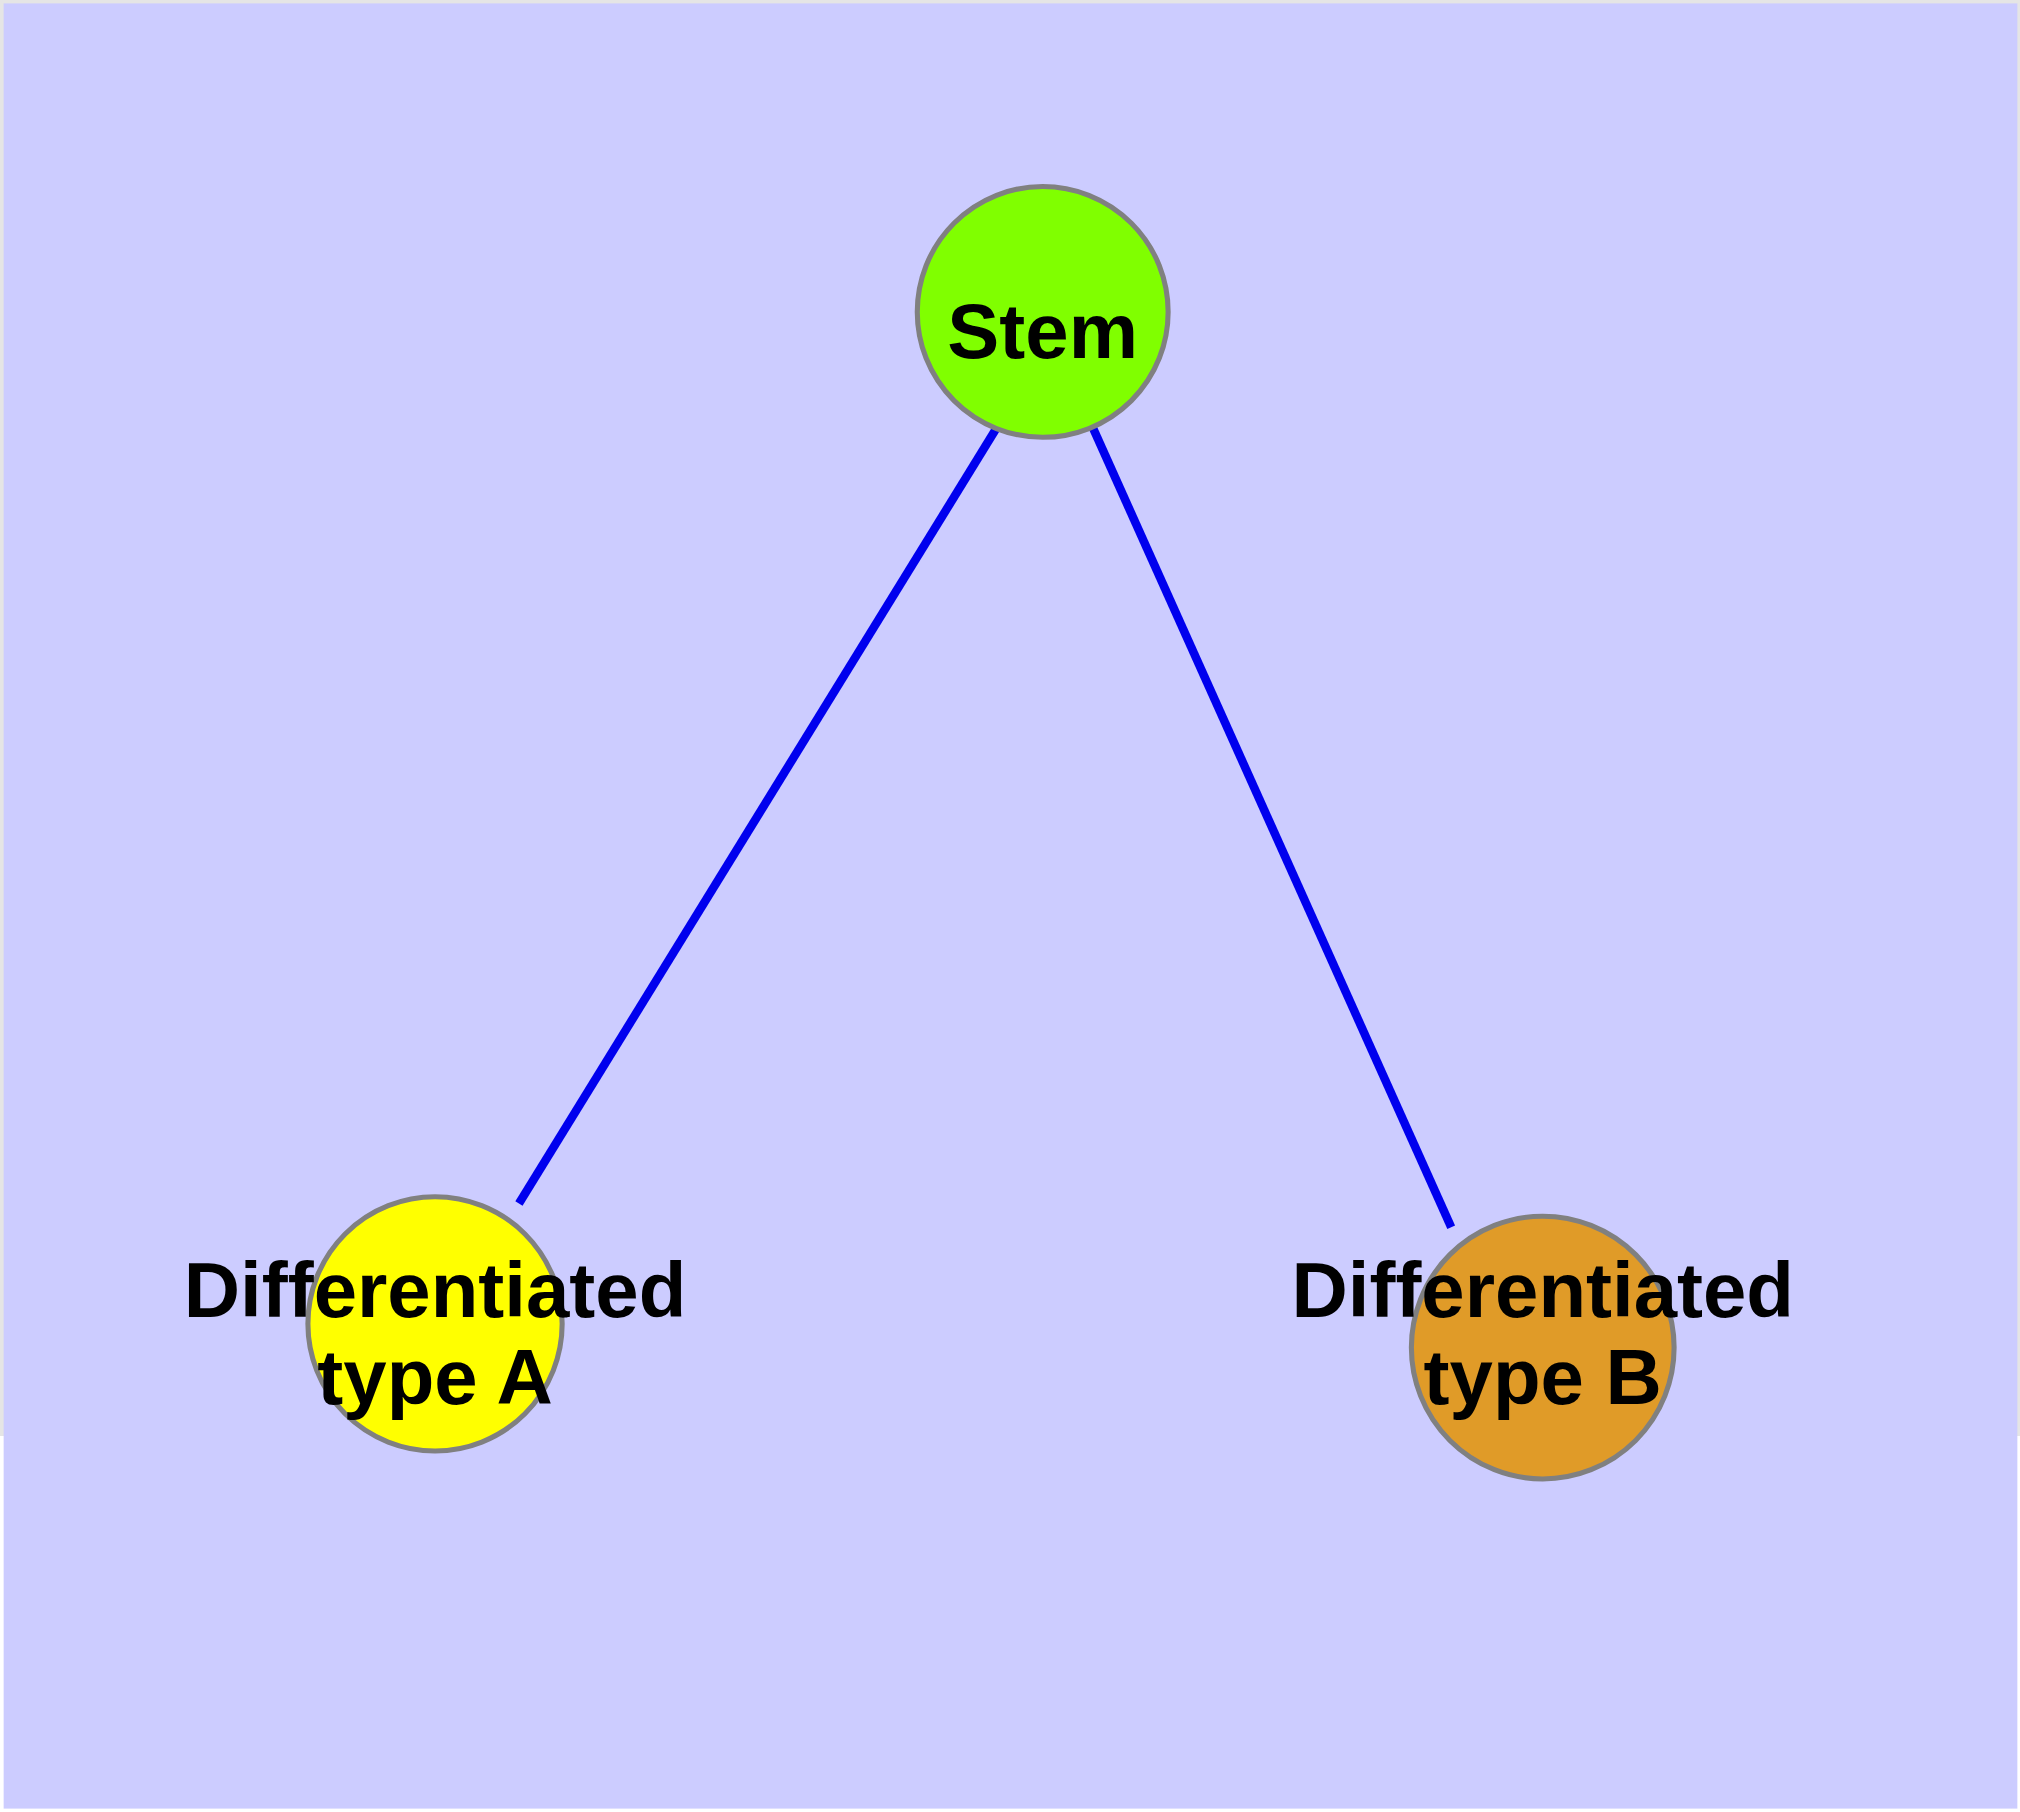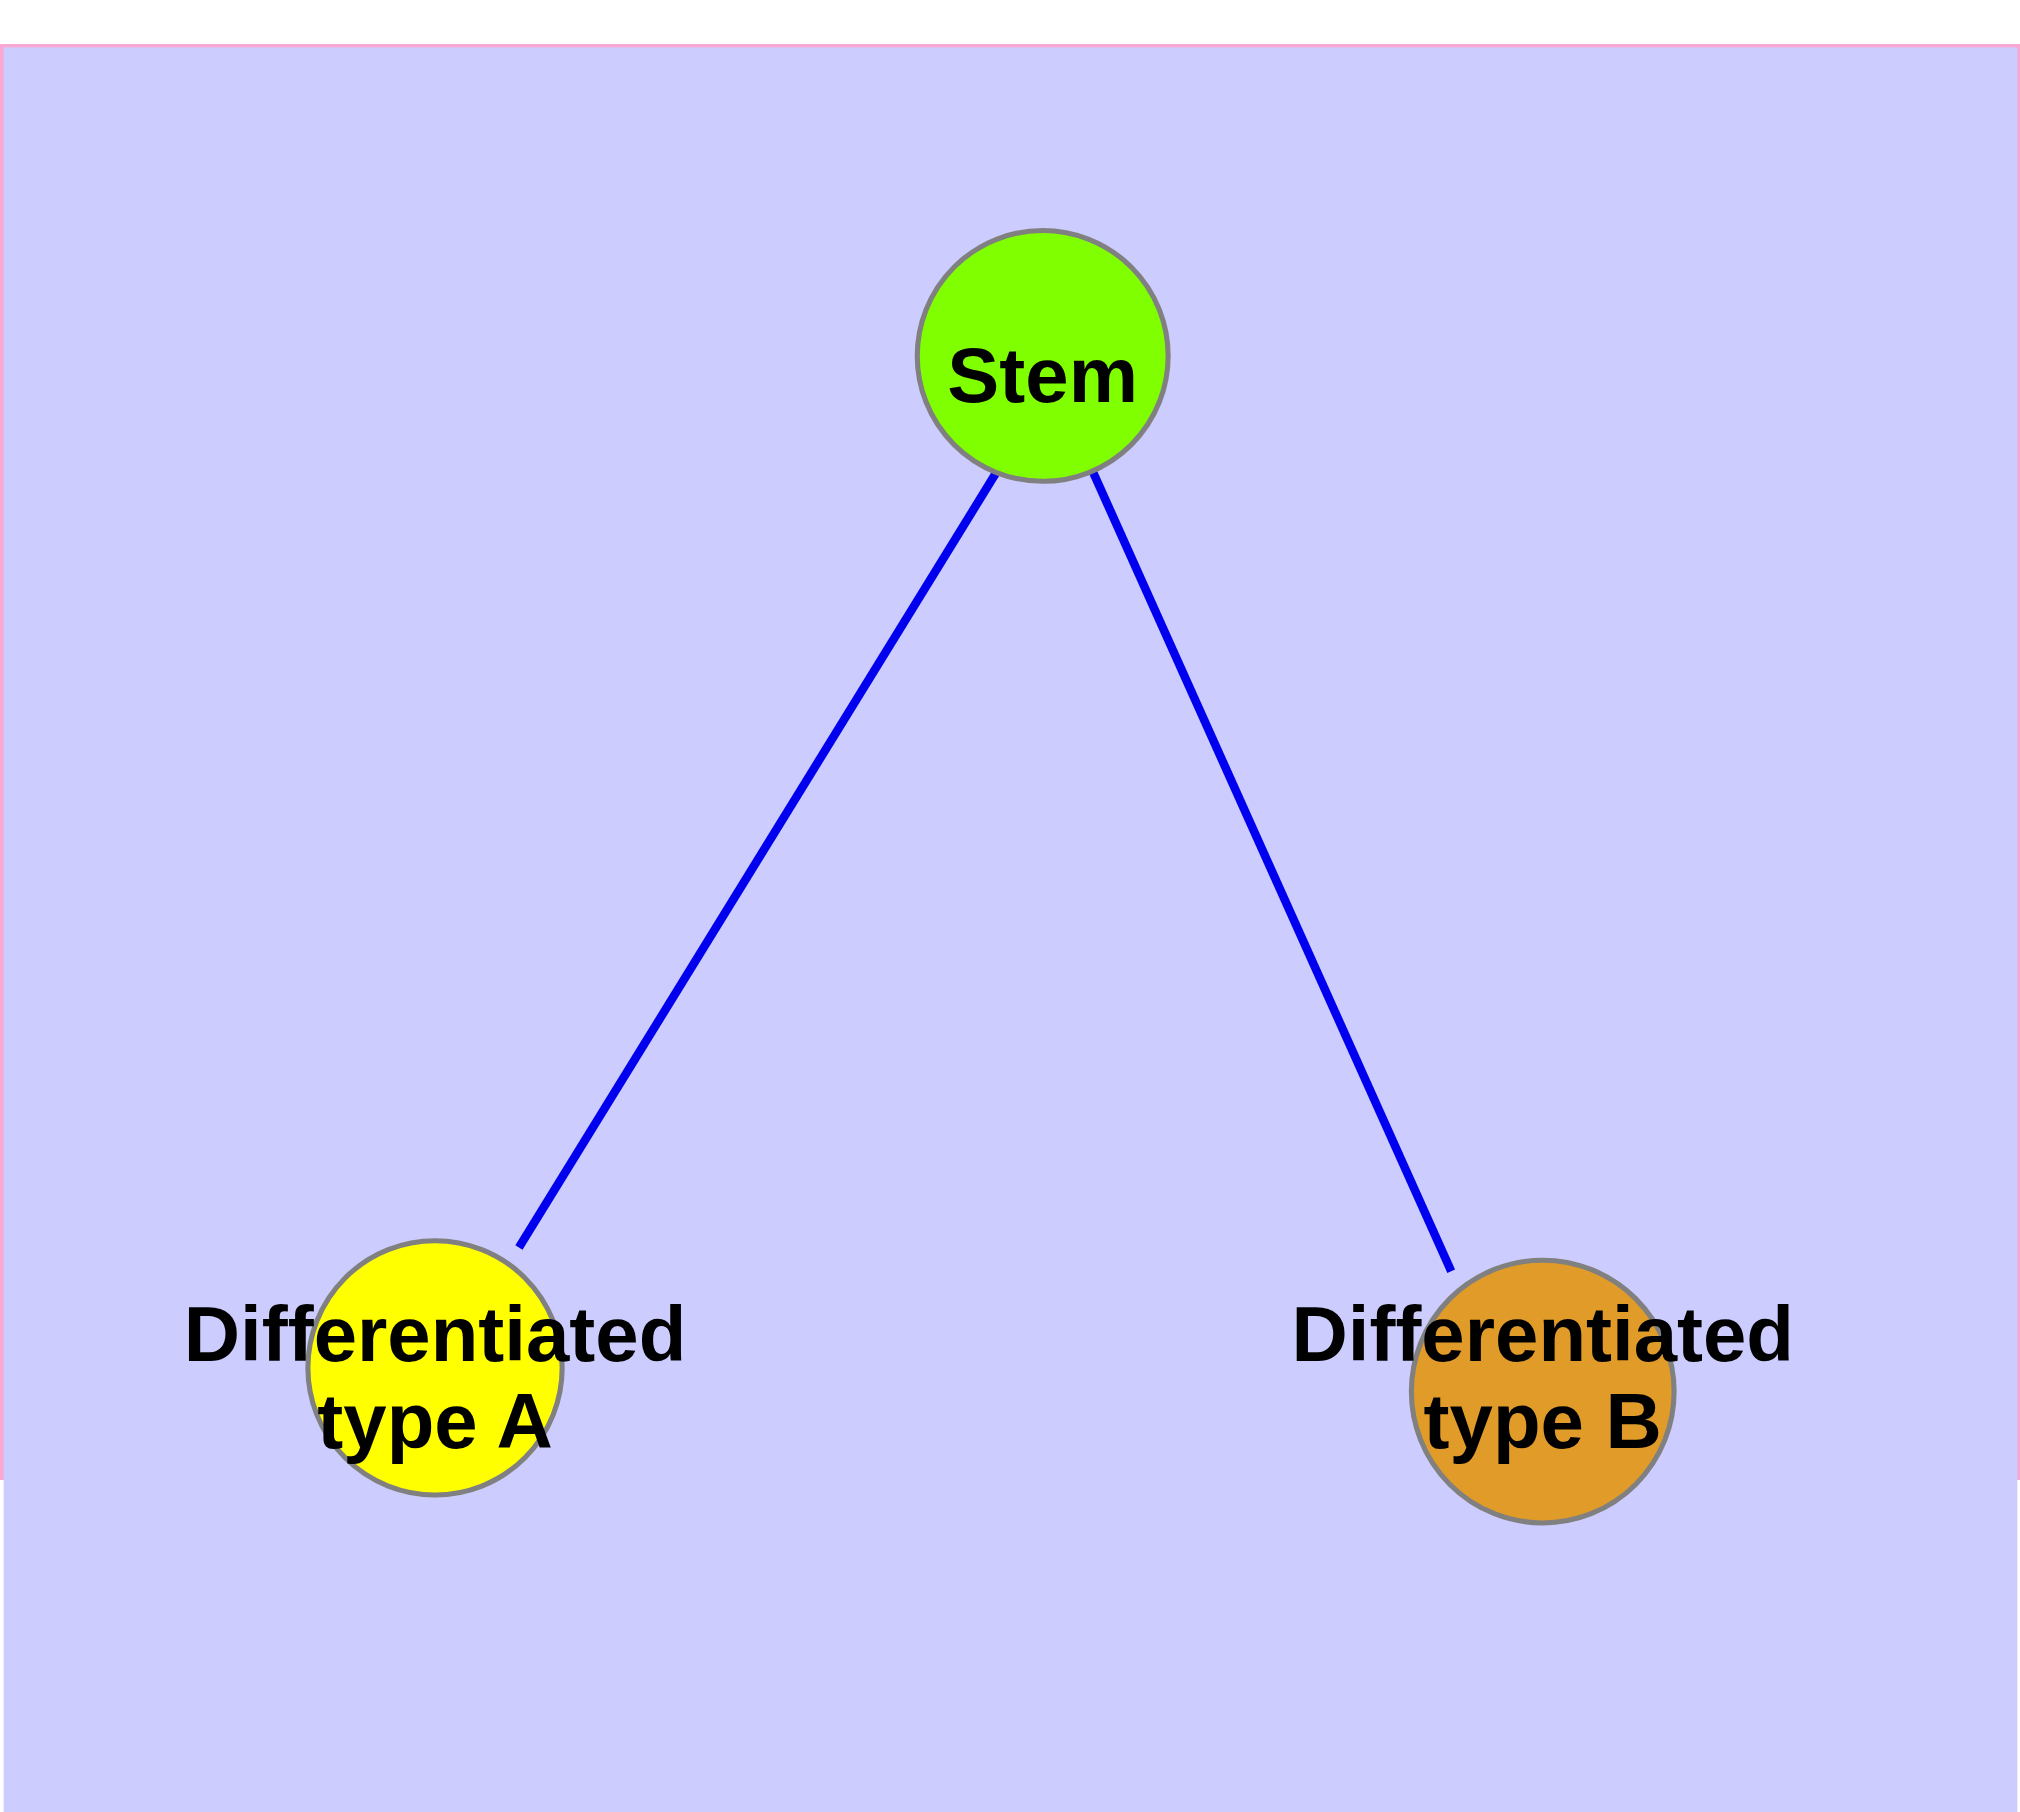--- a/index.html
+++ b/index.html
@@ -8,23 +8,22 @@
     width: 2021px;
     height: 1812px;
     background: #ffffff;
     overflow: hidden;
   }
 
   #diagram-root {
     position: relative;
     width: 2021px;
     height: 1436px;
-    background: #f9a8d4;
+    background: #e5e5e5;
     font-family: "Liberation Sans", sans-serif;
-    margin-top: 44px;
   }
 
   #graph-canvas {
     position: absolute;
     left: 0;
     top: 0;
     width: 2021px;
     height: 1812px;
     display: block;
   }

